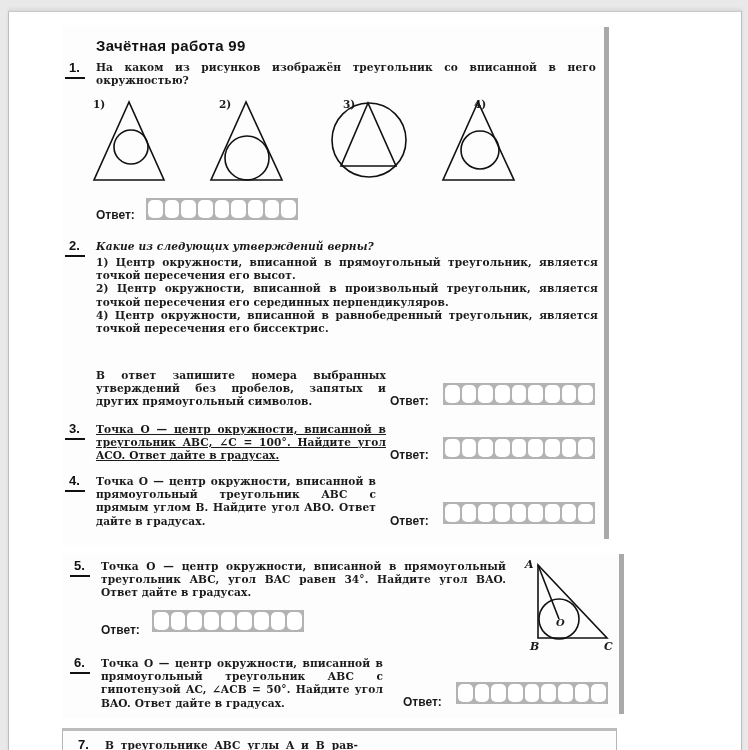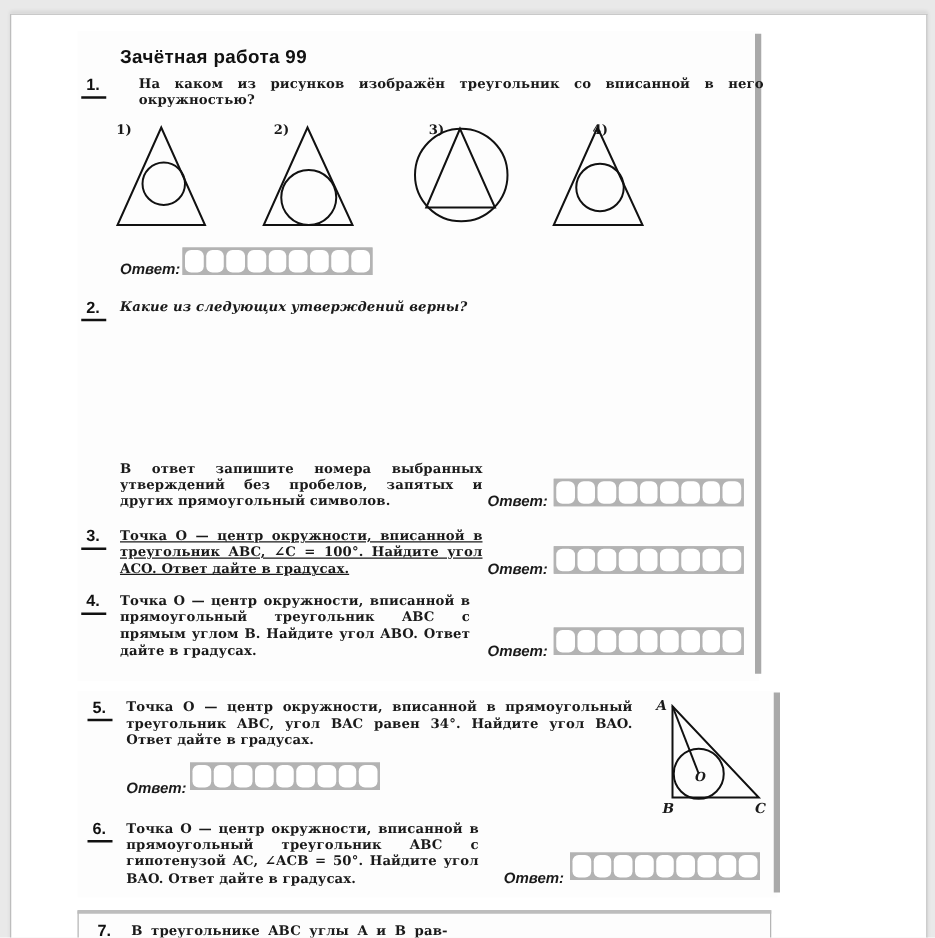--- a/index.html
+++ b/index.html
@@ -29,21 +29,21 @@
   }
   .num .ul { position:absolute; left:-4px; top:17px; width:20px; height:2px; background:#111; }
   .txt {
     position:absolute; font-size:10.6px; line-height:13.2px; color:#1a1a1a;
     text-align:justify; font-weight:bold; letter-spacing:0.1px;
   }
   .txt p { margin:0; }
   .lab { position:absolute; font-size:10.5px; font-weight:bold; }
   .answer-label {
     position:absolute; font-family:"Liberation Sans", sans-serif; font-weight:bold;
-    font-size:12px; color:#1a1a1a;font-style:italic;
+    font-size:12px; color:#1a1a1a;
   }
   .answer-box {
     position:absolute; height:22px; width:152px; display:flex;
     border:2px solid #b3b3b3; background:#b3b3b3; gap:2px; box-sizing:border-box;
   }
   .answer-box .cell {
     flex:1; background:#fff; border-radius:5px;
   }
   svg { position:absolute; overflow:visible; }
   svg line, svg circle, svg polygon { stroke:#111; stroke-width:1.6; fill:none; }
@@ -56,21 +56,21 @@
 
 <div class="scan" style="left:62px;top:25px;width:545px;height:520px;"></div>
 <div class="vbar" style="left:604px;top:27px;height:512px;"></div>
 <div class="scan" style="left:62px;top:553px;width:560px;height:165px;"></div>
 <div class="vbar" style="left:619px;top:554px;height:160px;"></div>
 <div class="scan" style="left:62px;top:728px;width:553px;height:30px;border:1px solid #b5b5b5;border-top:3px solid #bdbdbd;"></div>
 
 <div class="title">Зачётная работа 99</div>
 
 <div class="num" style="left:69px;top:60px;"><span>1.</span><span class="ul"></span></div>
-<div class="txt" style="left:111px;top:61px;width:500px;">На каком из рисунков изображён треугольник со вписанной в него окружностью?</div>
+<div class="txt" style="left:96px;top:61px;width:500px;">На каком из рисунков изображён треугольник со вписанной в него окружностью?</div>
 
 <div class="lab" style="left:93px;top:98px;">1)</div>
 <div class="lab" style="left:219px;top:98px;">2)</div>
 <div class="lab" style="left:343px;top:98px;">3)</div>
 <div class="lab" style="left:474px;top:98px;">4)</div>
 
 <svg style="left:0;top:0;" width="748" height="750">
   <g>
     <polygon points="129,102 94,180 164,180"></polygon>
     <circle cx="131" cy="147" r="17"></circle>
@@ -98,20 +98,23 @@
     <span class="cell"></span>
     <span class="cell"></span>
     <span class="cell"></span>
     <span class="cell"></span>
     <span class="cell"></span>
 </div>
 
 <div class="num" style="left:69px;top:238px;"><span>2.</span><span class="ul"></span></div>
 <div class="txt" style="left:96px;top:240px;width:500px;font-style:italic;">Какие из следующих утверждений верны?</div>
 <div class="txt" style="left:96px;top:256px;width:502px;">
+  <p>1) Центр окружности, вписанной в прямоугольный треугольник, является точкой пересечения его высот.</p>
+  <p>2) Центр окружности, вписанной в произвольный треугольник, является точкой пересечения его серединных перпендикуляров.</p>
+  <p>4) Центр окружности, вписанной в равнобедренный треугольник, является точкой пересечения его биссектрис.</p>
 </div>
 <div class="txt" style="left:96px;top:369px;width:290px;">В ответ запишите номера выбранных утверждений без пробелов, запятых и других прямоугольный символов.</div>
 <div class="answer-label" style="left:390px;top:394px;">Ответ:</div>
 <div class="answer-box" style="left:443px;top:383px;">
   <span class="cell"></span>
     <span class="cell"></span>
     <span class="cell"></span>
     <span class="cell"></span>
     <span class="cell"></span>
     <span class="cell"></span>

